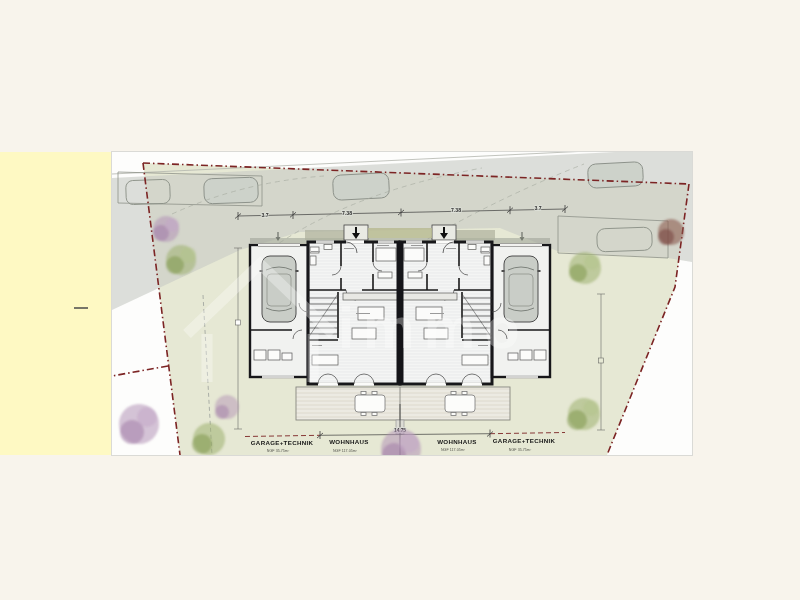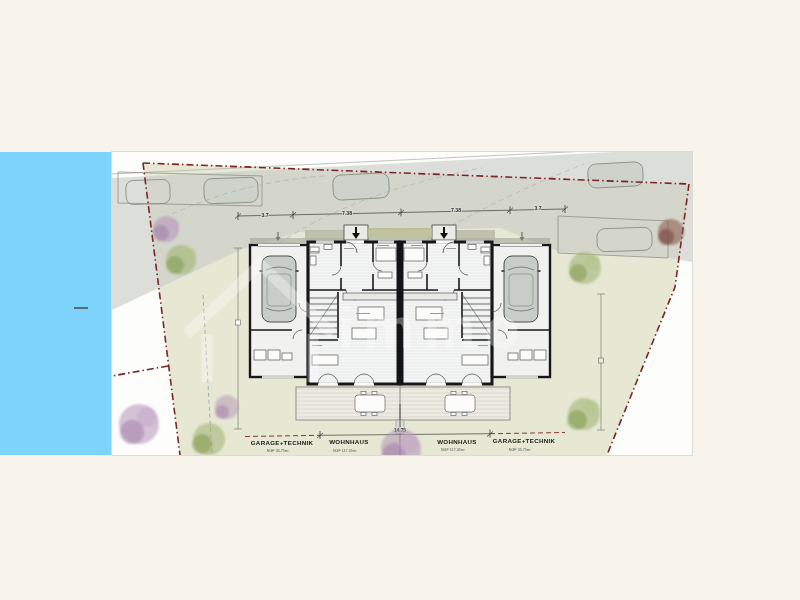--- a/index.html
+++ b/index.html
@@ -3,21 +3,21 @@
 <meta charset="utf-8">
 <style>
   html,body{margin:0;padding:0;}
   body{
     width:800px;height:600px;overflow:hidden;position:relative;
     background:#f8f4ec;
     font-family:"Liberation Sans", sans-serif;
   }
   .strip{
     position:absolute;left:0;top:152px;width:644px;height:303px;
-    background:#7dd3fc;
+    background:#fef9c3;
   }
   .photo{
     position:absolute;left:112px;top:0;width:580px;height:303px;
     background:#fdfdfc;overflow:hidden;
     outline:1px solid #dadad6;
   }
   .artifact-dash{
     position:absolute;left:74px;top:155px;width:14px;height:2px;
     background:#4a4a4a;opacity:.75;
   }

